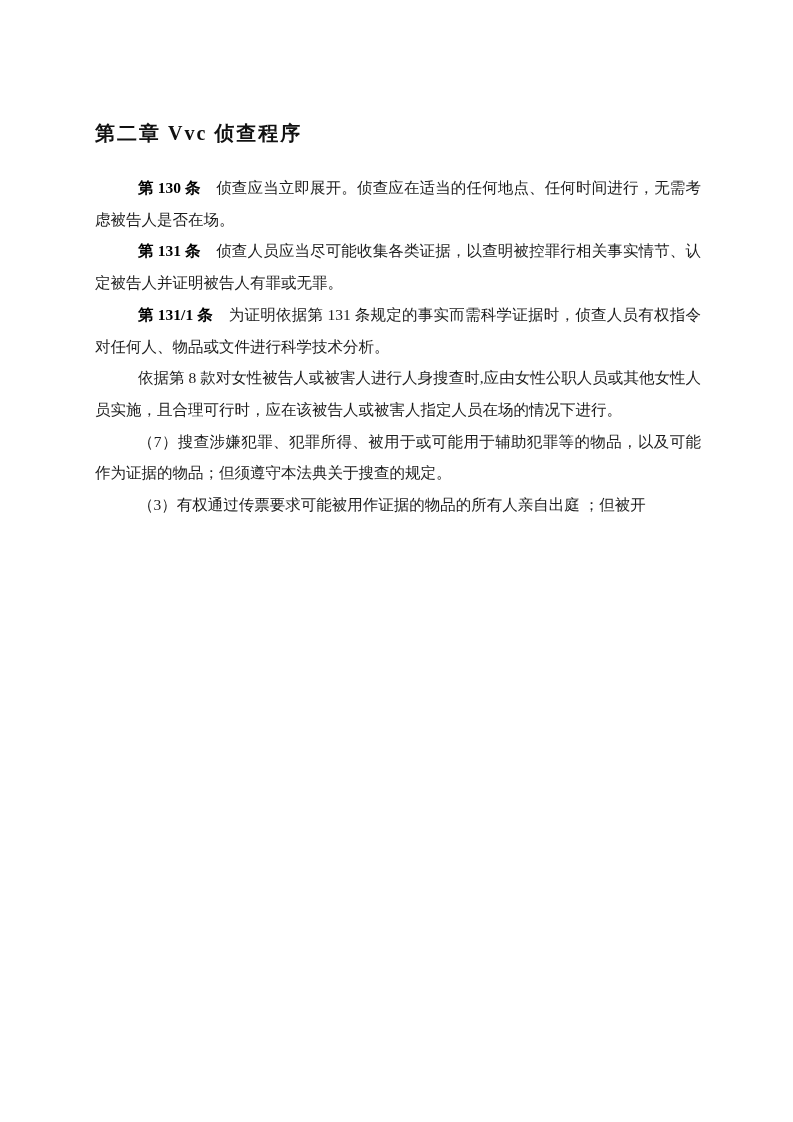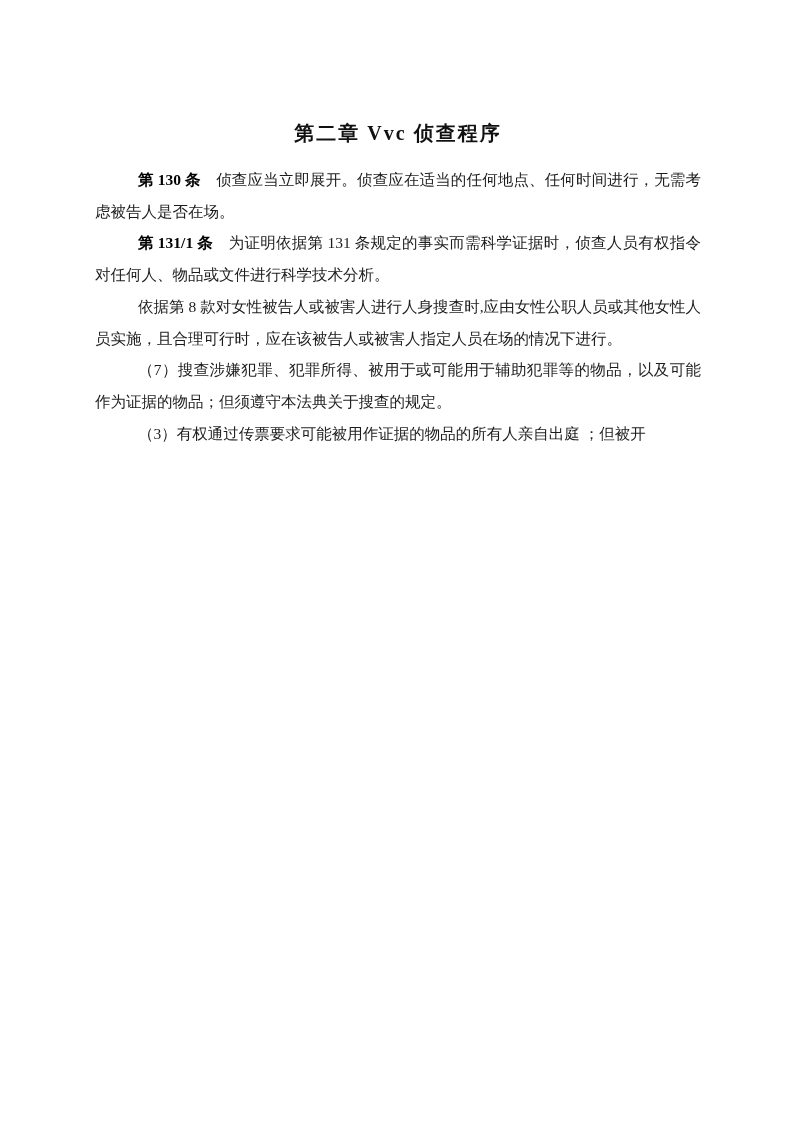--- a/index.html
+++ b/index.html
@@ -17,38 +17,37 @@
     color: #1a1a1a;
   }
   .content {
     position: absolute;
     left: 95px;
     top: 0;
     width: 606px;
   }
   .chapter-heading {
     margin: 118px 0 0 0;
-    text-align: center;
     font-size: 20px;
     line-height: 30px;
     font-weight: bold;
     letter-spacing: 2px;
     color: #111;
   }
   .section-heading {
     margin: 28px 0 0 0;
     text-align: center;
     font-size: 20px;
     line-height: 30px;
     font-weight: bold;
     letter-spacing: 2px;
     color: #111;
   }
   .doc-body {
-    margin-top: 16px;
+    margin-top: 24px;
     font-size: 15.5px;
     line-height: 31.7px;
     text-align: justify;
     text-justify: inter-ideograph;
     color: #1c1c1c;
   }
   .doc-body p {
     margin: 0;
     padding: 0;
     text-indent: 43px;
@@ -69,19 +68,20 @@
   }
 </style>
 </head>
 <body>
 
 <div class="page">
   <div class="content">
     <h1 class="chapter-heading">第二章 Vvc 侦查程序</h1>
     <div class="doc-body">
         <p><b>第 130 条</b>　侦查应当立即展开。侦查应在适当的任何地点、任何时间进行，无需考虑被告人是否在场。</p>
+        <p><b>第 131 条</b>　侦查人员应当尽可能收集各类证据，以查明被控罪行相关事实情节、认定被告人并证明被告人有罪或无罪。</p>
         <p><b>第 131/1 条</b>　为证明依据第 131 条规定的事实而需科学证据时，侦查人员有权指令对任何人、物品或文件进行科学技术分析。</p>
         <p>依据第 8 款对女性被告人或被害人进行人身搜查时,应由女性公职人员或其他女性人员实施，且合理可行时，应在该被告人或被害人指定人员在场的情况下进行。</p>
         <p>（7）搜查涉嫌犯罪、犯罪所得、被用于或可能用于辅助犯罪等的物品，以及可能作为证据的物品；但须遵守本法典关于搜查的规定。</p>
         <p>（3）有权通过传票要求可能被用作证据的物品的所有人亲自出庭 ；但被开</p>
       </div>
   </div>
 </div>
 
 </body></html>

